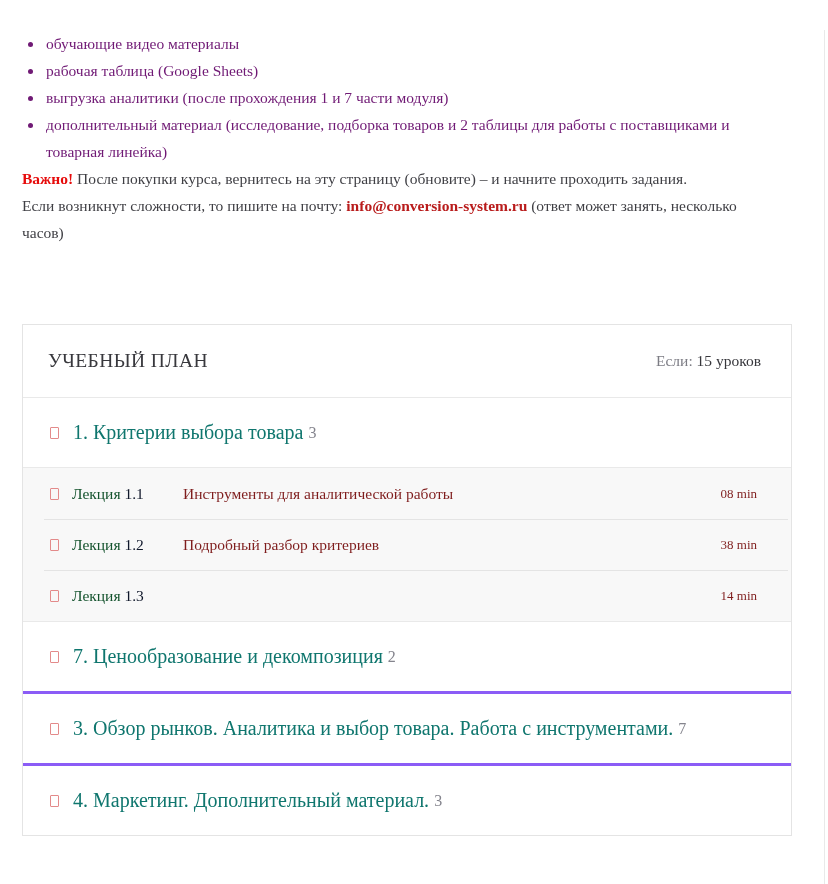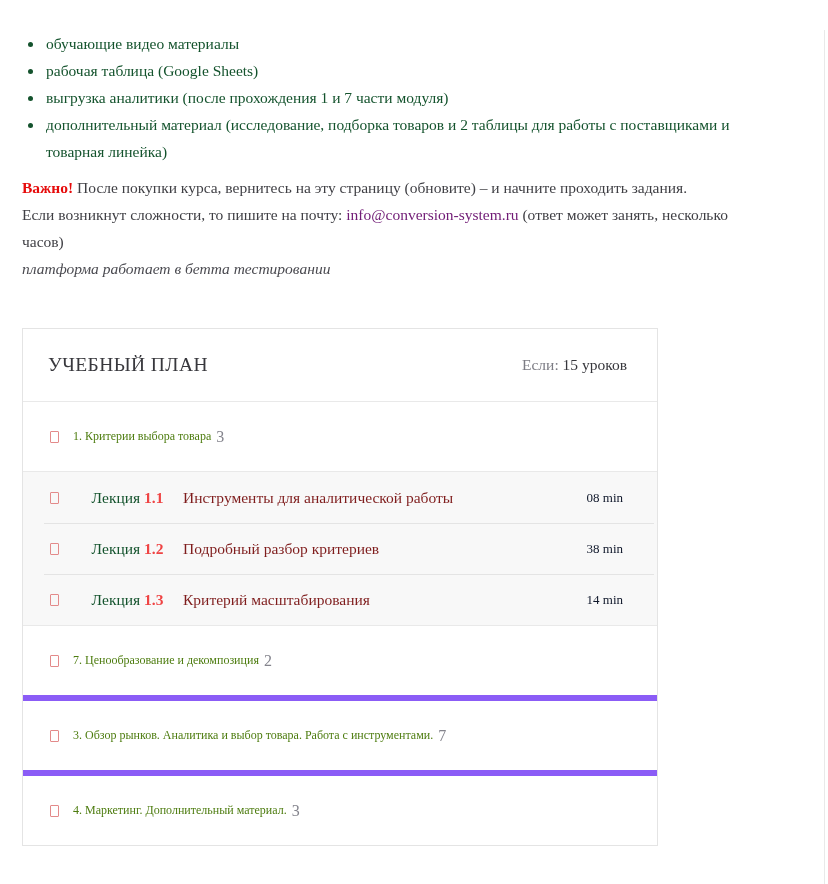--- a/index.html
+++ b/index.html
@@ -15,42 +15,41 @@
     left: 824px; top: 30px;
     width: 1px; height: 854px;
     background: #e9e9e9;
   }
   
   .intro-list {
     margin: 30px 0 0 44px;
     width: 706px;
     list-style: disc outside;
     font-size: 15.5px;
-    color: #14532d;
+    color: #701a75;
   }
   .intro-list li { line-height: 27px; padding-left: 2px; }
   .intro-text {
     margin-left: 22px;
     width: 742px;
     font-size: 15.5px;
     line-height: 27px;
     color: #3f3f44;
   }
-  .intro-text.first { margin-top: 9px; }
+  .intro-text.first { }
   .red-label { color: #e60b0b; font-weight: bold; }
-  .bold-email { font-weight: normal; color: #701a75; text-align: center; }
+  .bold-email { font-weight: bold; color: #b91c1c; text-align: center; }
   .beta-note { font-style: italic; color: #4a4a50; }
 
   
   .plan-card {
-    margin: 46px 0 0 22px;
-    width: 636px;
+    margin: 78px 0 0 22px;
+    width: 770px;
     border: 1px solid #e4e4e4;
     background: #ffffff;
-    text-align: center;
   }
   .plan-header {
     display: flex;
     justify-content: space-between;
     align-items: center;
     padding: 25px 30px 25px 25px;
     border-bottom: 1px solid #e9e9e9;
   }
   .plan-title {
     font-size: 19.5px;
@@ -68,23 +67,23 @@
     border-radius: 1px;
     flex: 0 0 auto;
   }
   .section-row {
     display: flex;
     align-items: center;
     padding: 24px 30px 24px 27px;
     line-height: 21px;
     cursor: pointer;
   }
-  .section-row + .section-row { border-top: 6px solid #8b5cf6; }
+  .section-row + .section-row { border-top: 3px solid #8b5cf6; }
   .section-row .sq-icon { margin-right: 14px; }
-  .section-title { font-size: 12px; color: #4d7c0f; }
+  .section-title { font-size: 20px; color: #0f766e; }
   .section-count { font-size: 16px; color: #84848d; margin-left: 5px; }
 
   .lessons-group {
     background: #f8f8f8;
     border-top: 1px solid #e9e9e9;
     border-bottom: 1px solid #e9e9e9;
   }
   .lesson-row {
     position: relative;
     display: flex;
@@ -96,43 +95,42 @@
   .lesson-row + .lesson-row::before {
     content: "";
     position: absolute;
     top: 0; left: 21px; right: 3px;
     height: 1px;
     background: #e4e4e4;
   }
   .lesson-row .sq-icon { margin-right: 13px; }
   .lesson-type { width: 111px; flex: 0 0 auto; font-size: 15.5px; }
   .lesson-type .type-label { color: #14532d; }
-  .lesson-type .type-num { color: #ef4444; font-weight: bold; }
+  .lesson-type .type-num { color: #0f172a; }
   .lesson-title { font-size: 15.5px; color: #7f1d1d; }
-  .lesson-duration { margin-left: auto; font-size: 13px; color: #0f172a; }
+  .lesson-duration { margin-left: auto; font-size: 13px; color: #7f1d1d; }
 </style>
 </head>
 <body>
 
 <div class="page">
 
   <div class="right-divider"></div>
 
   <ul class="intro-list">
     <li>обучающие видео материалы</li>
     <li>рабочая таблица (Google Sheets)</li>
     <li>выгрузка аналитики (после прохождения 1 и 7 части модуля)</li>
     <li>дополнительный материал (исследование, подборка товаров и 2 таблицы для работы с поставщиками и товарная линейка)</li>
   </ul>
 
   <p class="intro-text first"><span class="red-label">Важно!</span><span> После покупки курса, вернитесь на эту страницу (обновите) – и начните проходить задания.</span></p>
 
   <p class="intro-text"><span>Если возникнут сложности, то пишите на почту: </span><span class="bold-email">info@conversion-system.ru</span><span> (ответ может занять, несколько часов)</span></p>
 
-  <p class="intro-text"><span class="beta-note">платформа работает в бетта тестировании</span></p>
 
   <section class="plan-card">
 
     <header class="plan-header">
       <h2 class="plan-title">УЧЕБНЫЙ ПЛАН</h2>
       <div class="plan-total">
         <span class="muted">Если:</span>
         <span>15 уроков</span>
       </div>
     </header>
@@ -152,21 +150,20 @@
       </div>
       <div class="lesson-row">
         <span class="sq-icon"></span>
         <span class="lesson-type"><span class="type-label">Лекция</span> <span class="type-num">1.2</span></span>
         <span class="lesson-title">Подробный разбор критериев</span>
         <span class="lesson-duration">38 min</span>
       </div>
       <div class="lesson-row">
         <span class="sq-icon"></span>
         <span class="lesson-type"><span class="type-label">Лекция</span> <span class="type-num">1.3</span></span>
-        <span class="lesson-title">Критерий масштабирования</span>
         <span class="lesson-duration">14 min</span>
       </div>
     </div>
 
     <div class="section-row">
       <span class="sq-icon"></span>
       <span class="section-title">7. Ценообразование и декомпозиция</span>
       <span class="section-count">2</span>
     </div>
 

